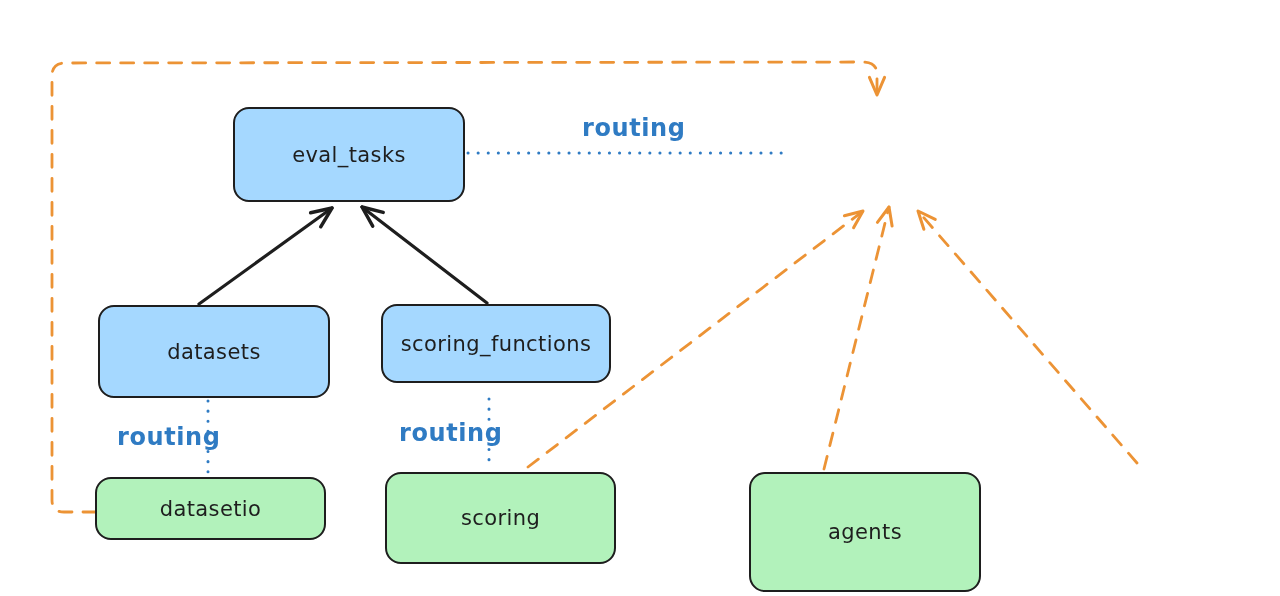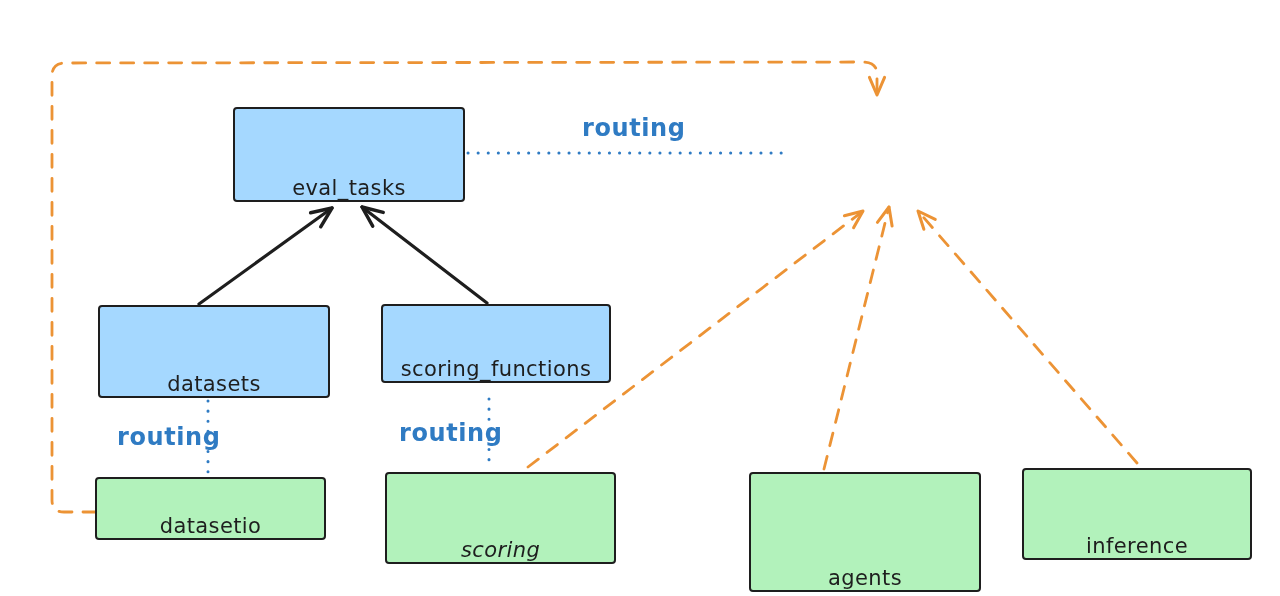--- a/index.html
+++ b/index.html
@@ -9,24 +9,24 @@
     position: relative;
     width: 1280px;
     height: 596px;
     background: var(--background, #ffffff);
     overflow: hidden;
   }
   .edges { position: absolute; left: 0; top: 0; width: 1280px; height: 596px; }
   .node {
     position: absolute;
     display: flex;
-    align-items: flex-end;
+    align-items: center;
     justify-content: center;
     border: 2.6px solid var(--stroke, #1e1e1e);
-    border-radius: 4px;
+    border-radius: 16px;
     font-size: 21px;
     color: var(--stroke, #1e1e1e);
     letter-spacing: 0.4px;
     text-align: center;
   }
   .node.blue  { background: var(--node-blue-fill, #a5d8ff); }
   .node.green { background: var(--node-green-fill, #b2f2bb); }
   .edge-label {
     position: absolute;
     color: var(--routing-blue, #2f7bc3);
@@ -79,29 +79,26 @@
   </div>
 
   <div class="node blue" style="left:381px; top:304px; width:230px; height:79px;">
     <span>scoring_functions</span>
   </div>
 
   <div class="node green" style="left:95px; top:477px; width:231px; height:63px;">
     <span>datasetio</span>
   </div>
 
-  <div class="node green" style="left:385px; top:472px; width:231px; height:92px;font-style:italic;">
+  <div class="node green" style="left:385px; top:472px; width:231px; height:92px;">
     <span>scoring</span>
   </div>
 
   <div class="node green" style="left:749px; top:472px; width:232px; height:120px;">
     <span>agents</span>
   </div>
 
-  <div class="node green" style="left:1022px; top:468px; width:230px; height:92px;">
-    <span>inference</span>
-  </div>
 
   <div class="edge-label" style="left:582px; top:114px;">routing</div>
   <div class="edge-label" style="left:117px; top:423px;">routing</div>
   <div class="edge-label" style="left:399px; top:419px;">routing</div>
 
 </div>
 
 </body></html>

